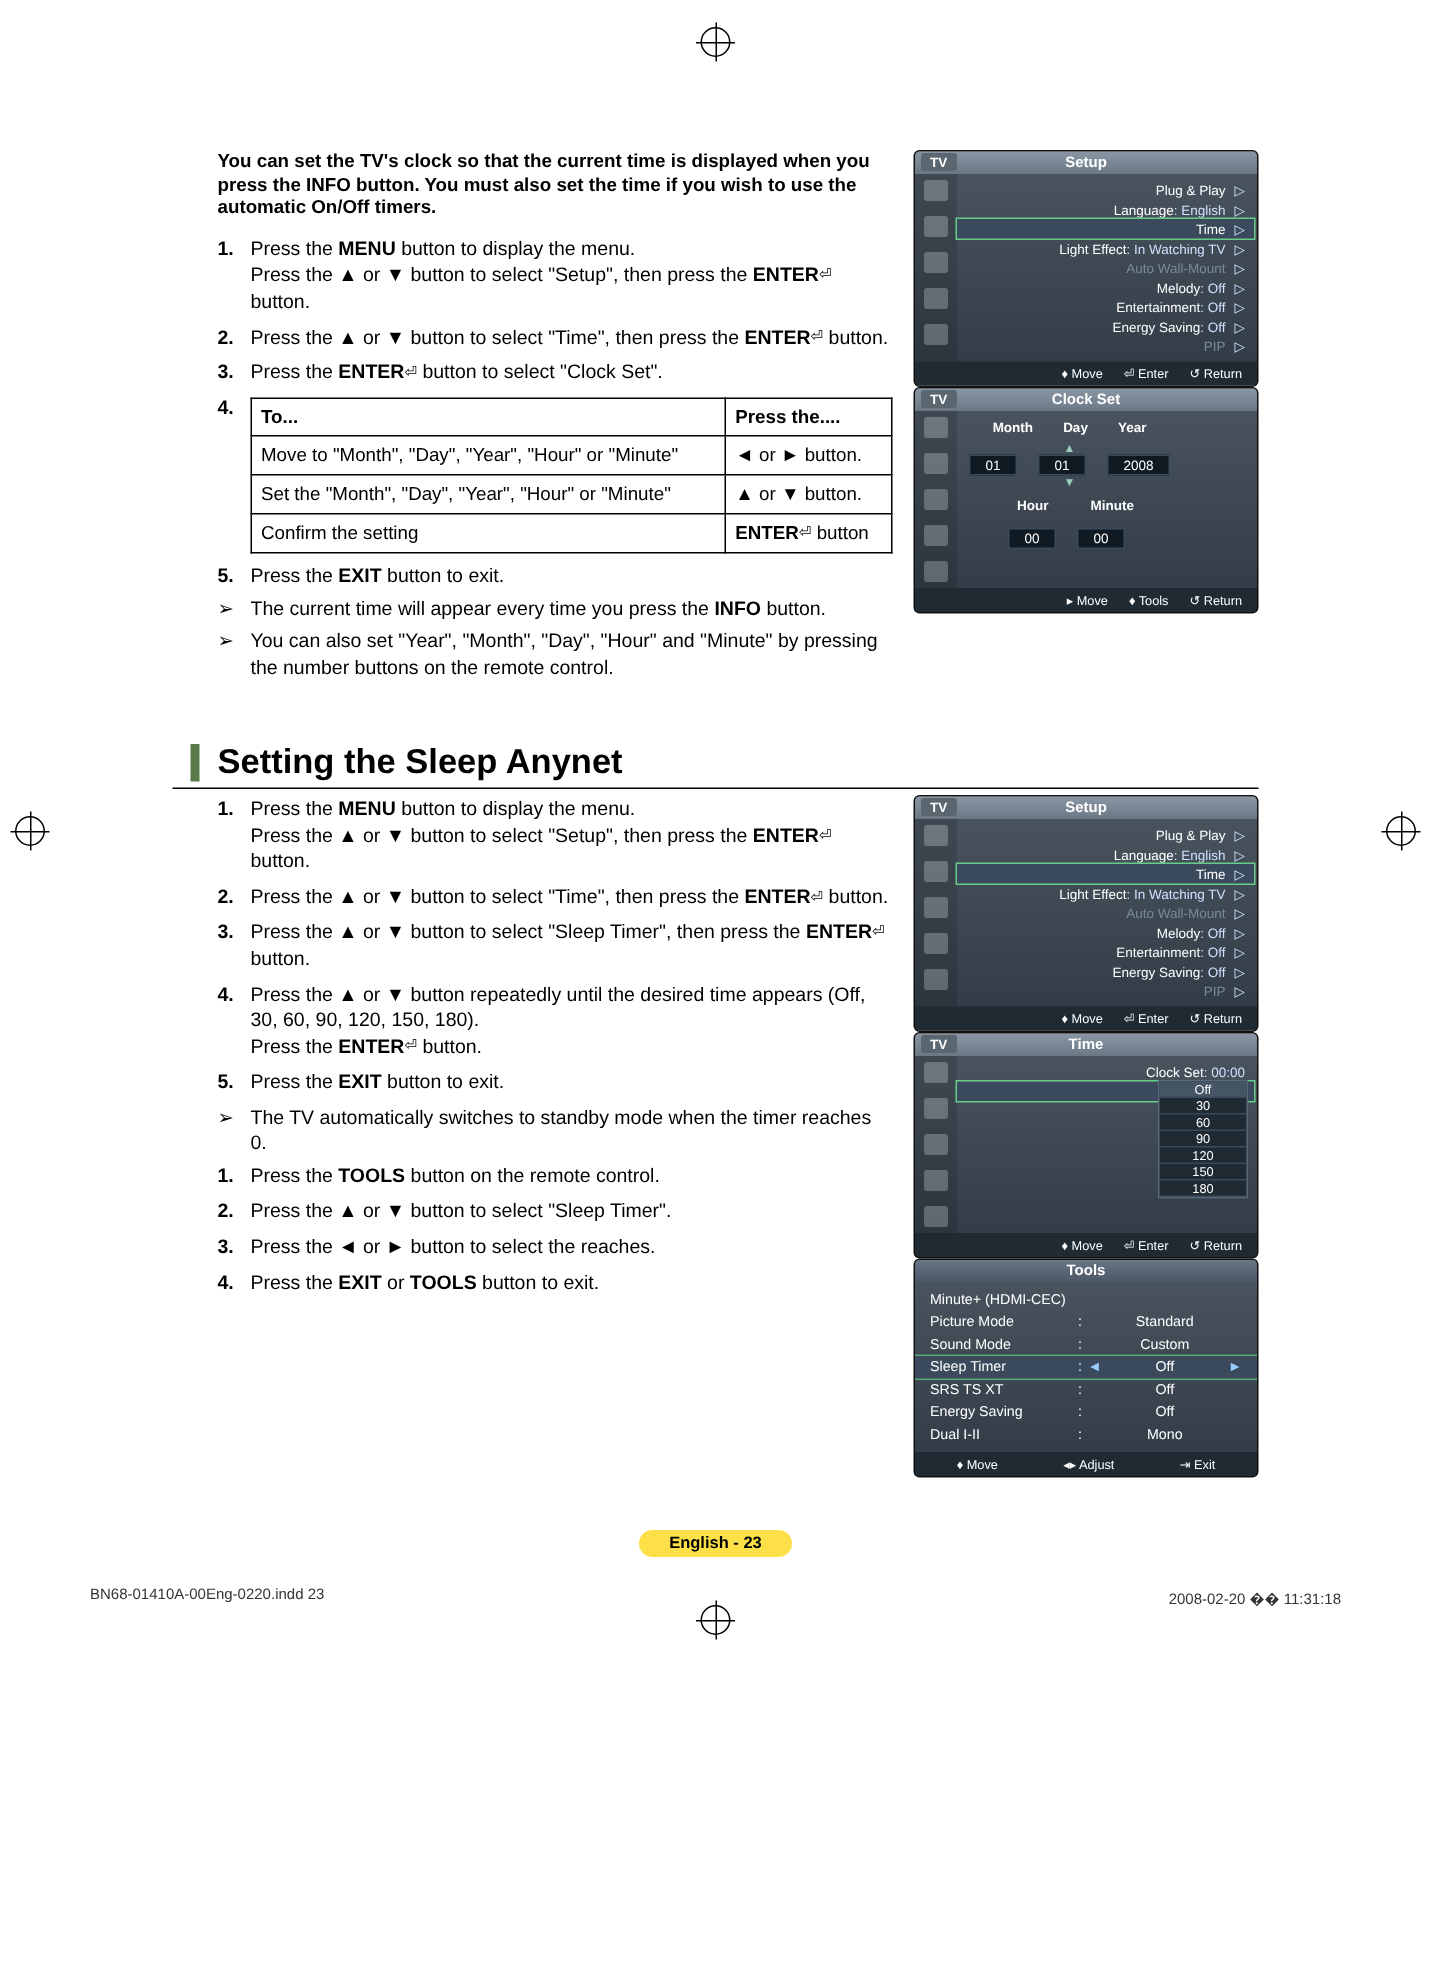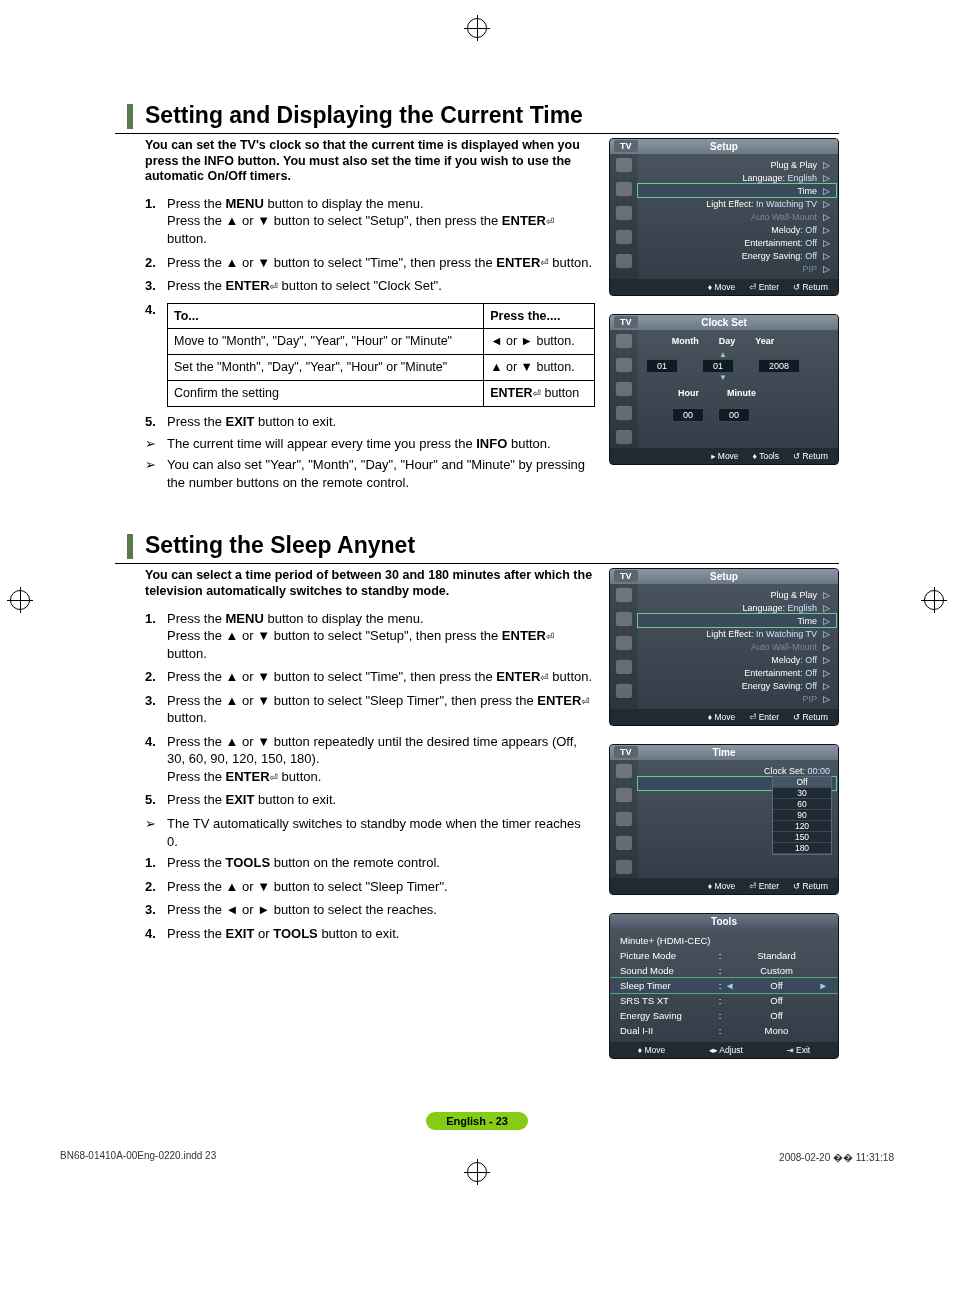--- a/index.html
+++ b/index.html
@@ -30,79 +30,76 @@
   .enter-icon { display: inline-block; font-size: 10px; vertical-align: middle; }
   .notes { padding-left: 30px; margin-top: 6px; }
   .notes .note-row { display: flex; margin-bottom: 4px; line-height: 1.35; }
   .notes .note-glyph { width: 22px; flex-shrink: 0; }
   table.inst { border-collapse: collapse; width: 100%; margin-top: 2px; }
   table.inst th, table.inst td { border: 1px solid #000; padding: 4px 6px; text-align: left; font-size: 12.5px; vertical-align: top; }
   table.inst th { font-weight: bold; }
   .sub-head { font-weight: bold; margin: 14px 0 4px 30px; }
 
   
-  .osd { background: linear-gradient(#4b5660, #2f3a44); border: 1px solid #111; border-radius: 4px; color: #fff; font-size: 9px; margin-bottom: 18px; overflow: hidden; }
+  .osd { background: linear-gradient(#4b5660, #2f3a44); border: 1px solid #111; border-radius: 4px; color: #fff; font-size: 9px; margin-bottom: 0; overflow: hidden; }
   .osd-title { background: linear-gradient(#8a96a3, #6a7885); text-align: center; font-weight: bold; padding: 2px 0; font-size: 10px; position: relative; }
   .osd-tab { position: absolute; left: 4px; top: 1px; background: #5a6670; padding: 1px 6px; border-radius: 2px; font-size: 9px; }
   .osd-body { display: flex; }
   .osd-icons { width: 28px; background: rgba(0,0,0,.12); display: flex; flex-direction: column; align-items: center; padding: 4px 0; gap: 10px; }
   .osd-icons span { width: 16px; height: 14px; background: rgba(255,255,255,.25); border-radius: 2px; }
   .osd-list { flex: 1; padding: 4px 8px 4px 6px; text-align: right; }
   .osd-row { display: flex; justify-content: space-between; padding: 1.5px 0; }
   .osd-row .lbl { flex: 1; }
   .osd-row .val { color: #cfe0ff; }
   .osd-row .arr { color: #cfe0ff; margin-left: 6px; }
   .osd-row.hl { background: #3a4a5c; outline: 1px solid #6c8; margin: 0 -6px; padding: 1.5px 6px; }
   .osd-row.dim { color: #7a8a99; }
   .osd-row.dim .val { color: #7a8a99; }
   .osd-foot { background: #1f2a33; display: flex; justify-content: flex-end; gap: 14px; padding: 3px 10px; font-size: 8.5px; }
   .osd-foot span::before { content: ""; }
 
   .clock-grid { padding: 6px 8px 8px 8px; }
   .clock-labels { display: flex; gap: 20px; justify-content: center; font-weight: bold; font-size: 9px; margin-bottom: 4px; }
-  .clock-values { display: flex; gap: 24px; justify-content: center; }
+  .clock-values { display: flex; gap: 14px; justify-content: center; }
   .clock-box { background: #0f1a22; padding: 1px 10px; border: 1px solid #3a4a5a; font-size: 9px; min-width: 28px; text-align: center; }
   .clock-values.row2 { margin-top: 10px; justify-content: flex-start; padding-left: 26px; gap: 14px; }
   .clock-labels.row2 { margin-top: 6px; justify-content: flex-start; padding-left: 32px; gap: 28px; }
   .clock-arrows { text-align: center; font-size: 8px; color: #9cb; }
 
   .dropdown { position: relative; }
   .dropdown-list { position: absolute; right: 6px; top: 16px; width: 60px; background: #1f2a33; border: 1px solid #5a6a7a; }
   .dropdown-list div { font-size: 8.5px; padding: 0 4px; text-align: center; border-bottom: 1px solid #3a4a5a; }
   .dropdown-list div.sel { background: #455565; }
 
   .tools-panel .tools-row { display: flex; padding: 2px 10px; font-size: 9.5px; }
   .tools-panel .tools-row .lbl { width: 95px; }
   .tools-panel .tools-row .col { width: 10px; text-align: center; }
   .tools-panel .tools-row .val { flex: 1; text-align: center; }
   .tools-panel .tools-row.hl { background: #3a4a5c; outline: 1px solid #5a7; margin: 0; }
   .tools-panel .tools-row.hl .arrl, .tools-panel .tools-row.hl .arrr { color: #9cf; }
   .tools-foot { background: #1f2a33; display: flex; justify-content: space-around; padding: 3px 6px; font-size: 8.5px; }
 
   .page-num { text-align: center; margin-top: 30px; }
-  .page-num span { display: inline-block; background: #84cc16; border-radius: 10px; padding: 3px 20px; font-size: 11px; font-weight: bold; }
+  .page-num span { display: inline-block; background: #fde047; border-radius: 10px; padding: 3px 20px; font-size: 11px; font-weight: bold; }
   .footer-meta { display: flex; justify-content: space-between; position: absolute; bottom: 36px; left: 60px; right: 60px; font-size: 10px; color: #333; }
 
   b { font-weight: bold; }
 </style>
 </head>
 <body>
 
 <div class="page">
   <div class="reg-mark reg-t"></div>
   <div class="reg-mark reg-b"></div>
   <div class="reg-mark reg-l"></div>
   <div class="reg-mark reg-r"></div>
 
   <div class="content">
 
     <div class="section">
-      <div class="section-head">
-          <h2>Setting and Displaying the Current Time</h2>
-        </div>
       <div class="layout">
         <div class="left">
           <p class="intro">You can set the TV's clock so that the current time is displayed when you press the INFO button. You must also set the time if you wish to use the automatic On/Off timers.</p>
           <ol class="steps">
             <li>
                 <span class="num">1.</span>
               <span class="body">
                 <span>Press the </span><b>MENU</b><span> button to display the menu.</span><br>
                 <span>Press the ▲ or ▼ button to select "Setup", then press the </span><b>ENTER</b><span class="enter-icon">⏎</span><span> button.</span>
               </span>
@@ -269,21 +266,20 @@
         </div>
       </div>
     </div>
 
     <div class="section">
       <div class="section-head">
           <h2>Setting the Sleep Anynet</h2>
         </div>
       <div class="layout">
         <div class="left">
-          <p class="intro">You can select a time period of between 30 and 180 minutes after which the television automatically switches to standby mode.</p>
           <ol class="steps">
             <li>
                 <span class="num">1.</span>
               <span class="body">
                 <span>Press the </span><b>MENU</b><span> button to display the menu.</span><br>
                 <span>Press the ▲ or ▼ button to select "Setup", then press the </span><b>ENTER</b><span class="enter-icon">⏎</span><span> button.</span>
               </span>
               </li>
             <li>
                 <span class="num">2.</span>

